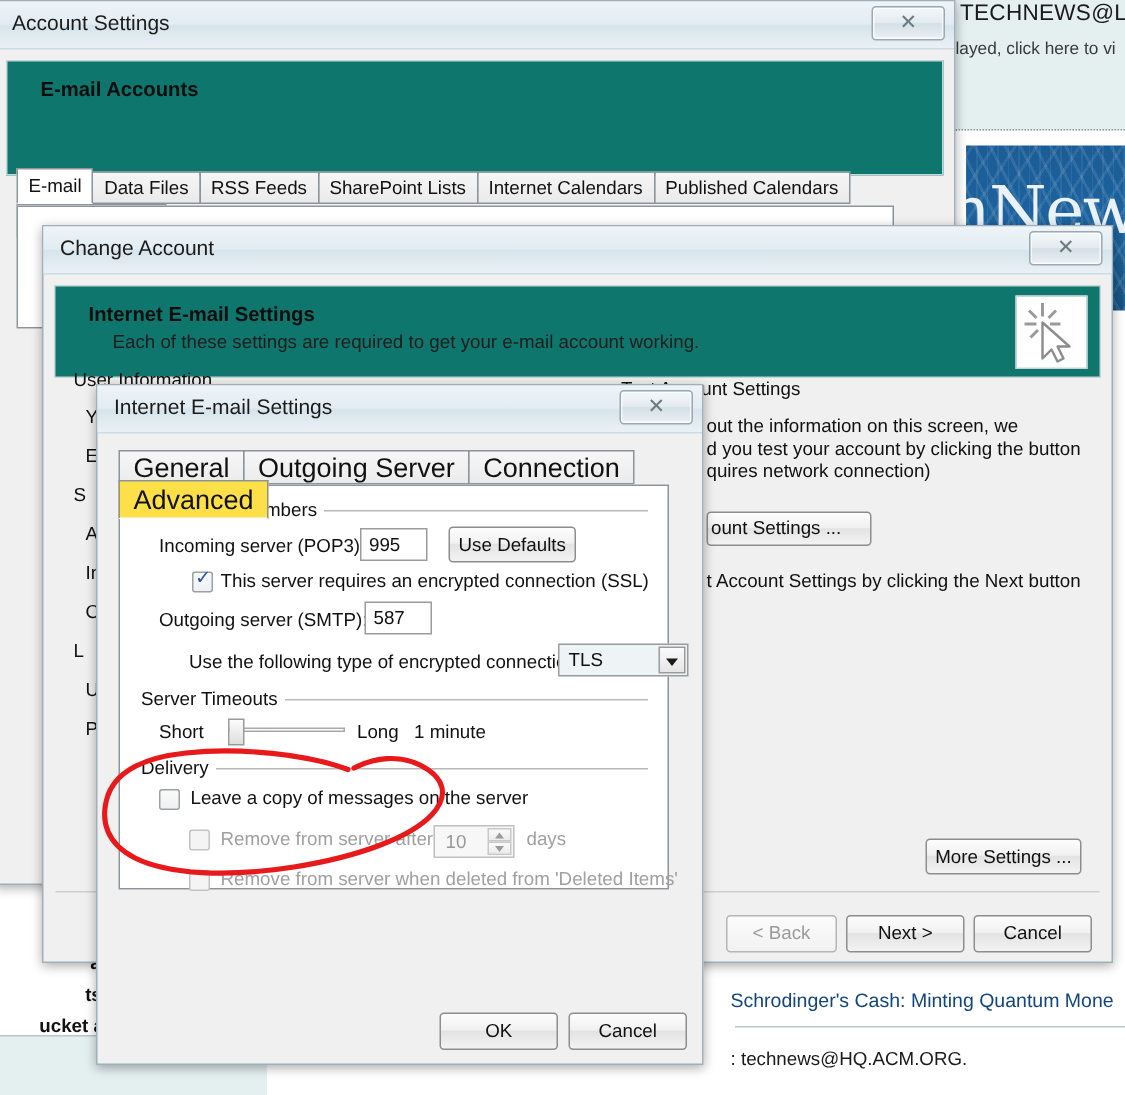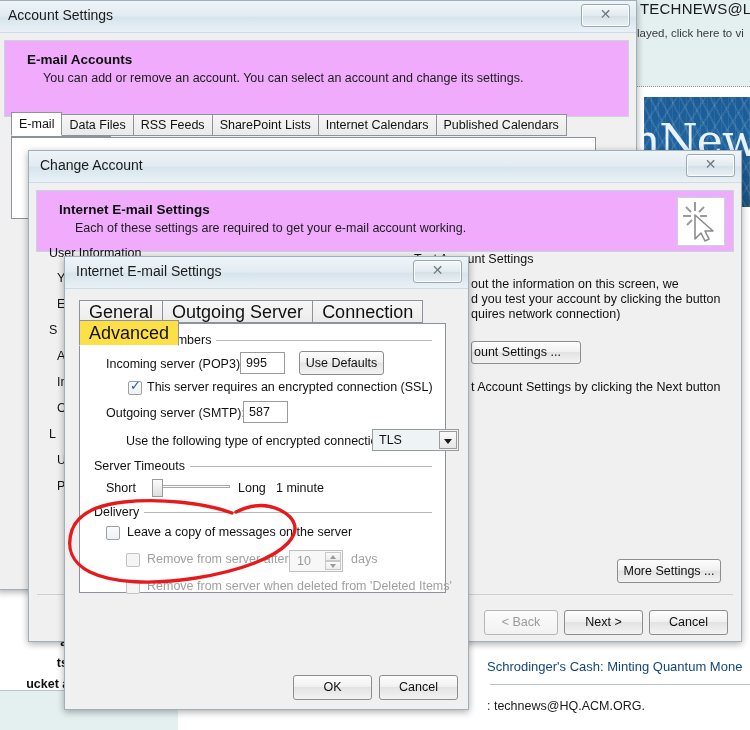--- a/index.html
+++ b/index.html
@@ -90,21 +90,21 @@
     cursor: pointer;
   }
   .closebtn .x {
     position: absolute; left: 0; right: 0; top: 1px;
     text-align: center; font-size: 14px; color: #6d7a84;
     font-family: "Liberation Serif", serif;
   }
 
   .banner {
     margin: 7px 7px 0 7px;
-    background: #f0abfc;
+    background: #0f766e;
     border: 1px solid #c4d6d8;
     position: relative;
   }
   .banner h2 {
     margin: 0; padding: 11px 0 0 22px;
     font-size: 13.5px; color: #0d0d0d; font-weight: bold;
   }
   .banner p {
     margin: 0; padding: 4px 0 13px 38px;
     font-size: 12.5px; color: #1c1c1c;
@@ -283,21 +283,20 @@
   <div class="win" style="left:-4px; top:0px; width:639px; height:588px;">
     <div class="titlebar">
       <div class="tb-text">Account Settings</div>
       <div class="closebtn">
         <div class="x">✕</div>
       </div>
     </div>
 
     <div class="banner" style="height:75px;">
       <h2>E-mail Accounts</h2>
-      <p>You can add or remove an account. You can select an account and change its settings.</p>
     </div>
 
     <div class="tabstrip">
       <div class="tab active"><span>E-mail</span></div>
       <div class="tab"><span>Data Files</span></div>
       <div class="tab"><span>RSS Feeds</span></div>
       <div class="tab"><span>SharePoint Lists</span></div>
       <div class="tab"><span>Internet Calendars</span></div>
       <div class="tab"><span>Published Calendars</span></div>
       <div class="tab"><span>Address Books</span></div>

